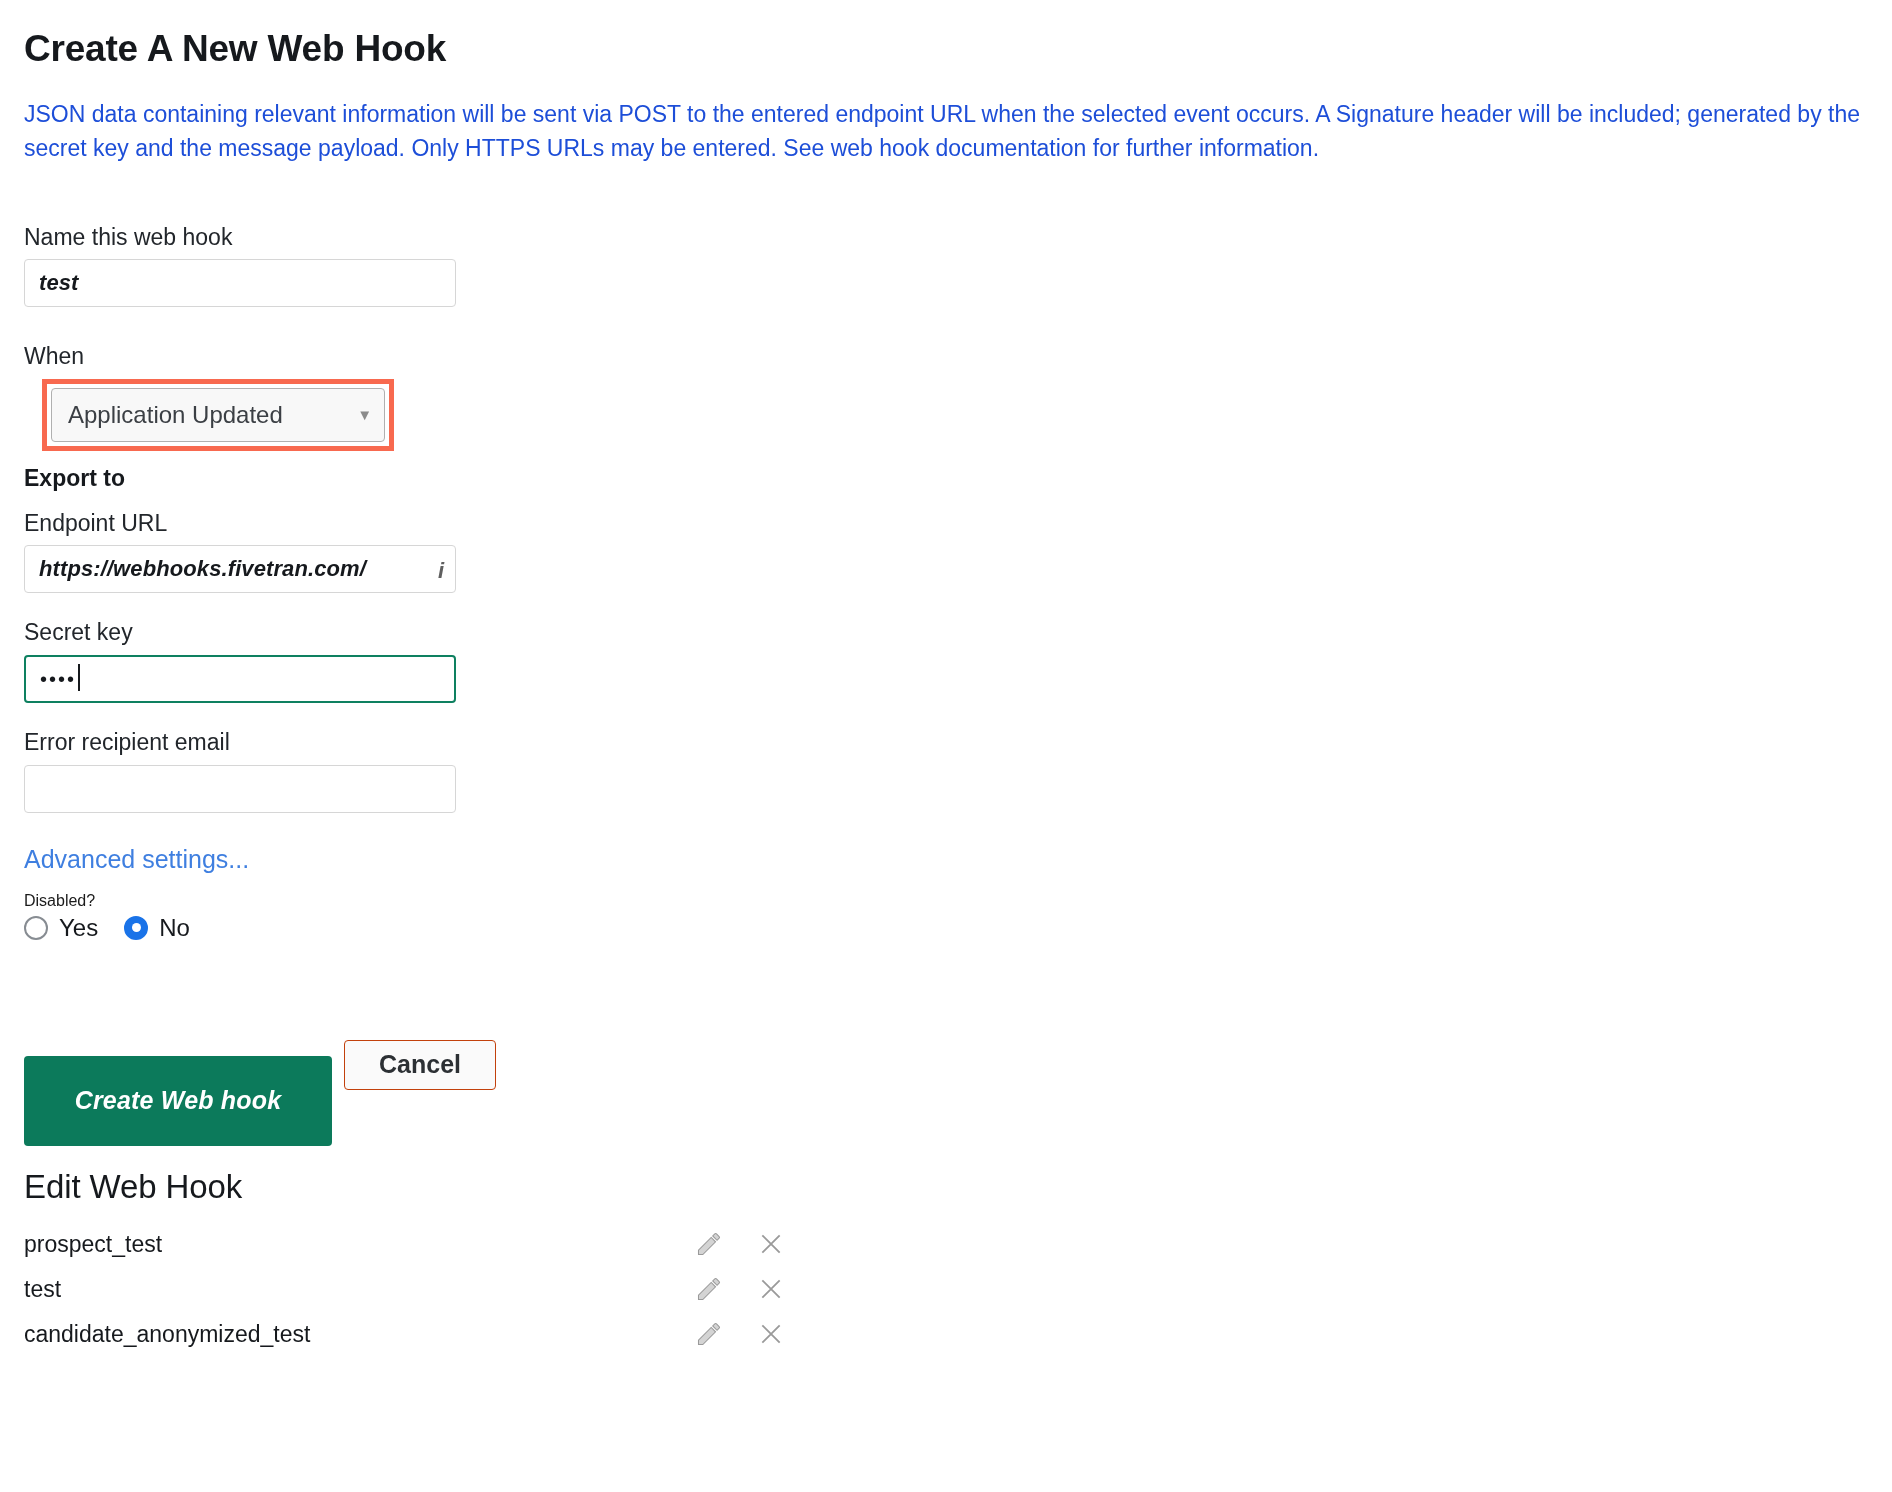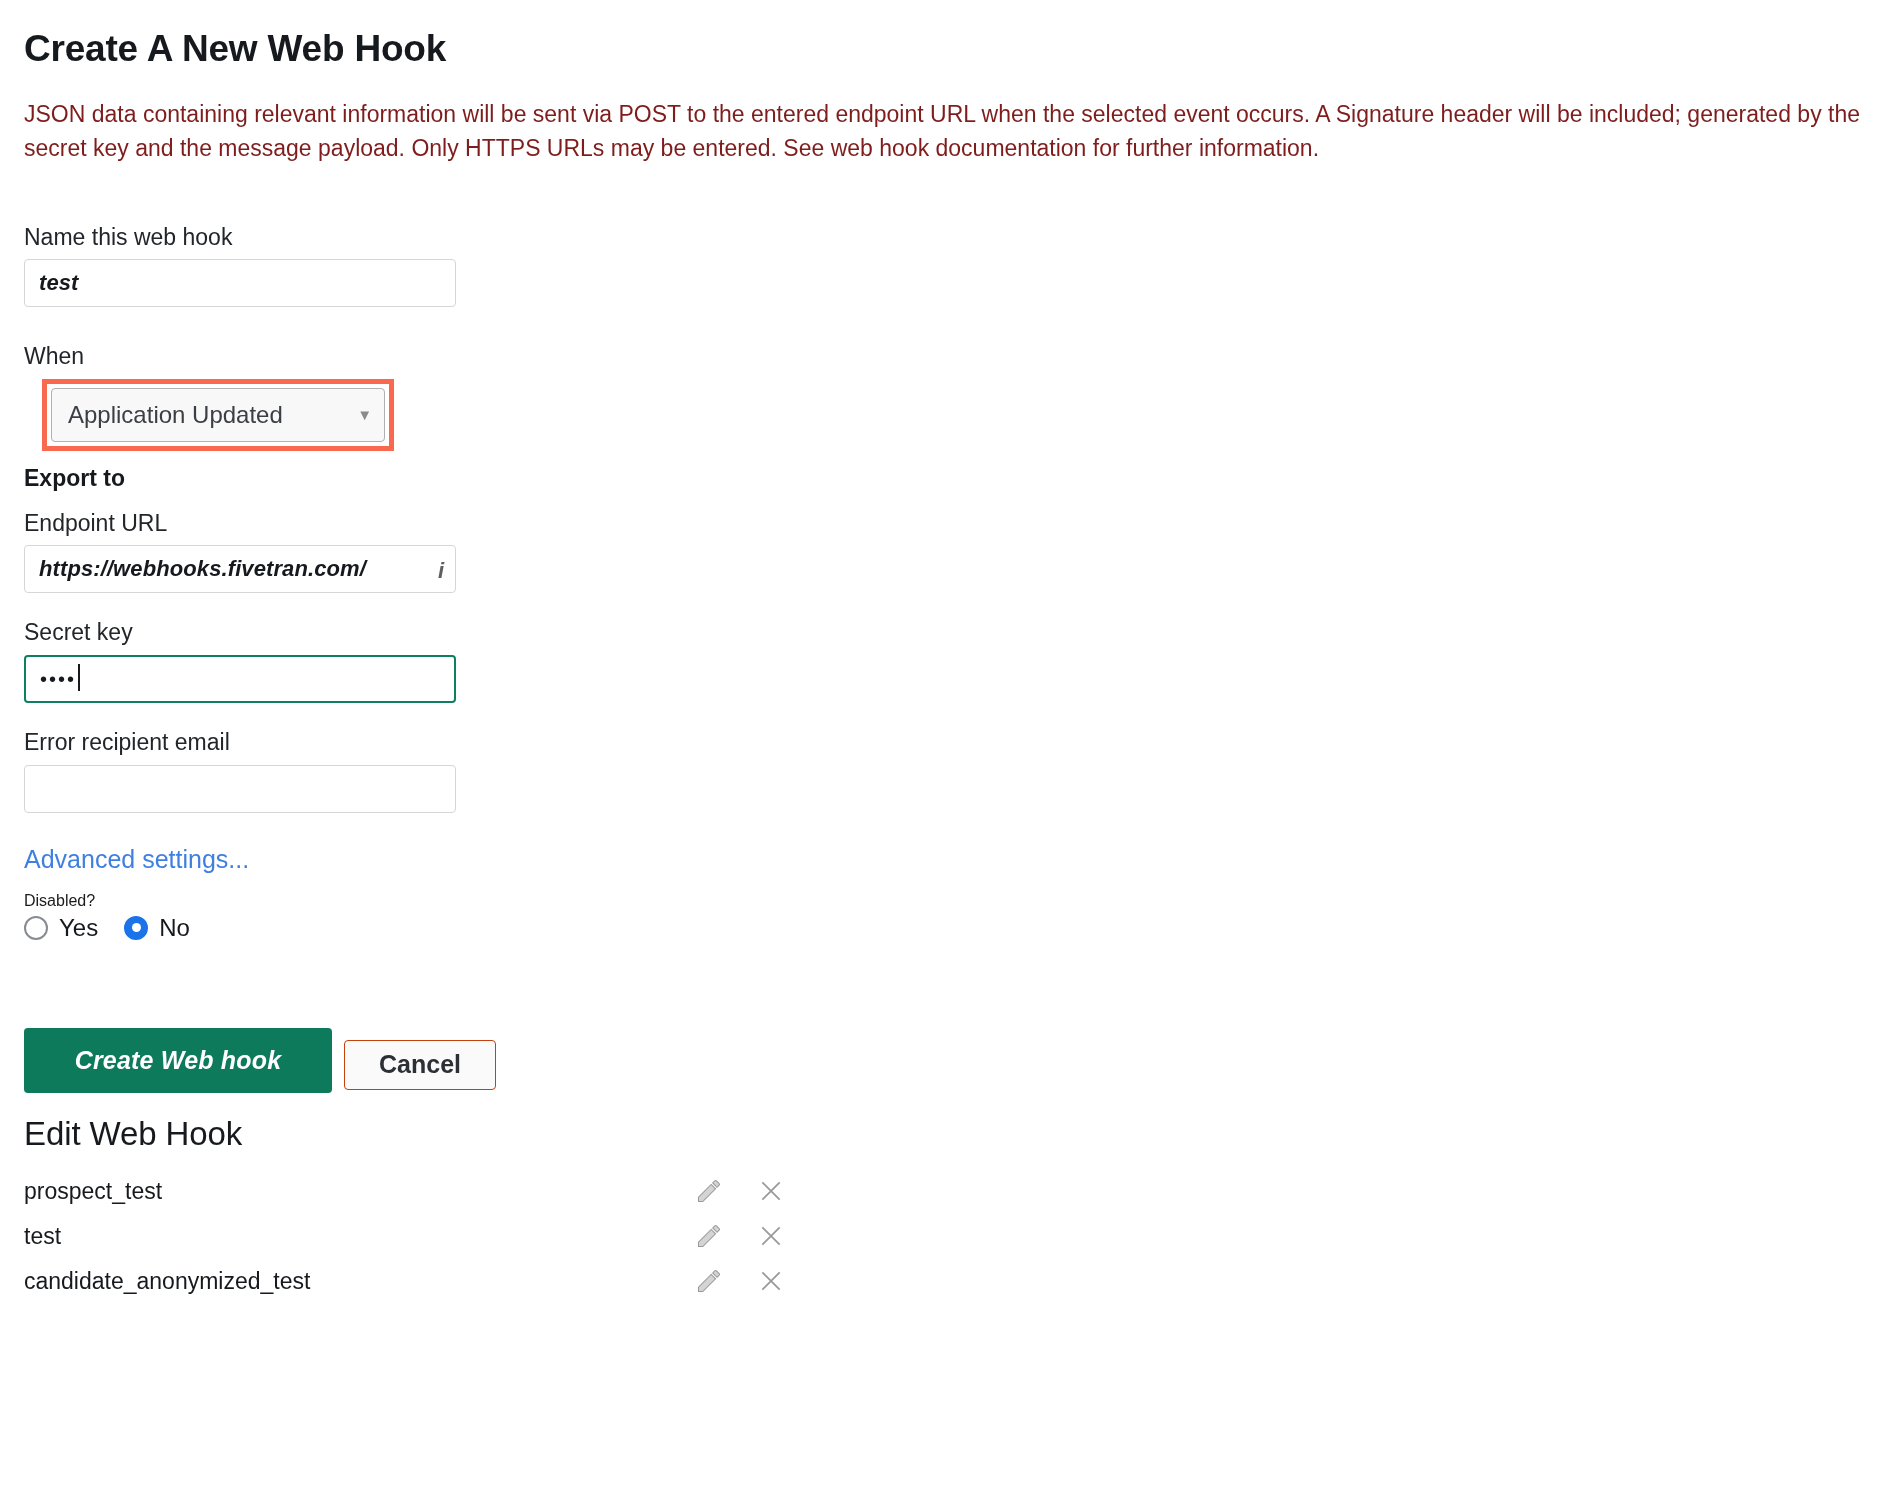--- a/index.html
+++ b/index.html
@@ -26,21 +26,21 @@
     line-height: 1.15;
     margin: 0 0 26px 0;
     letter-spacing: -0.2px;
     color: #16191d;
   }
 
   p.desc {
     font-size: 23px;
     line-height: 1.50;
     margin: 0;
-    color: #7f1d1d;
+    color: #1d4ed8;
     max-width: 1845px;
     font-weight: 400;
   }
 
   .field-block { margin-top: 0; }
 
   label.flabel {
     display: block;
     font-size: 23px;
     font-weight: 400;
@@ -202,25 +202,26 @@
   }
   .btn-primary {
     background: #0c7a5b;
     color: #ffffff;
     border: none;
     border-radius: 4px;
     font-size: 25px;
     font-weight: 700;
     font-style: italic;
     padding: 0 30px;
-    height: 65px;
+    height: 90px;
     min-width: 308px;
     cursor: pointer;
     font-family: "Liberation Sans", sans-serif;
     letter-spacing: 0.2px;
+    margin-top: 28px;
   }
   .btn-secondary {
     background: #fafafa;
     color: #2c3034;
     border: 1px solid #c2410c;
     border-radius: 4px;
     font-size: 25px;
     font-weight: 700;
     padding: 0 34px;
     height: 50px;

